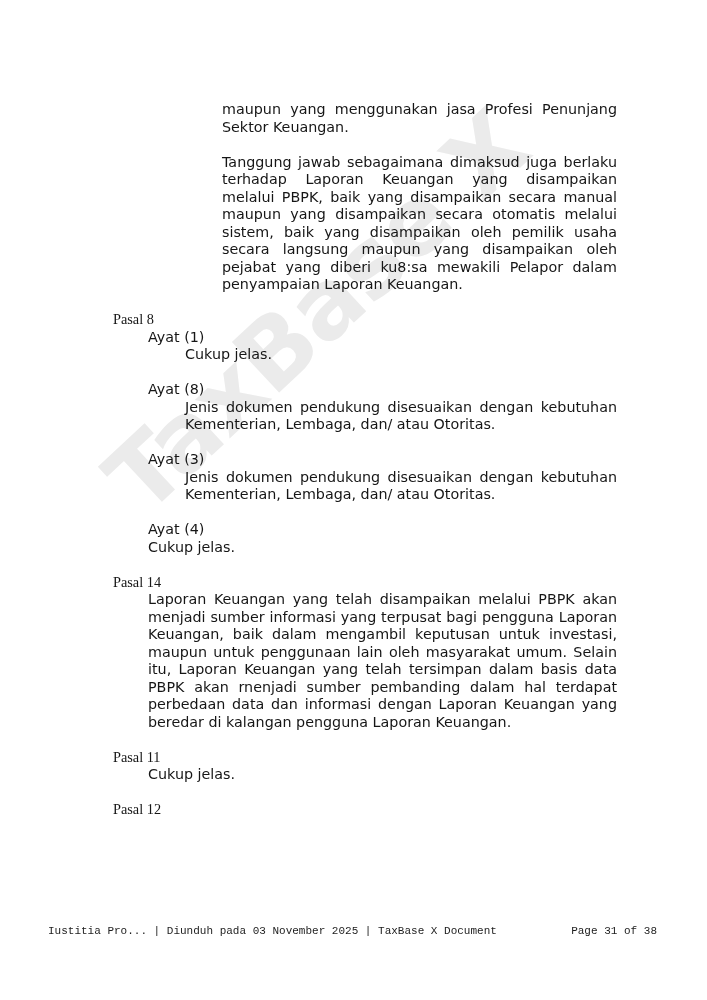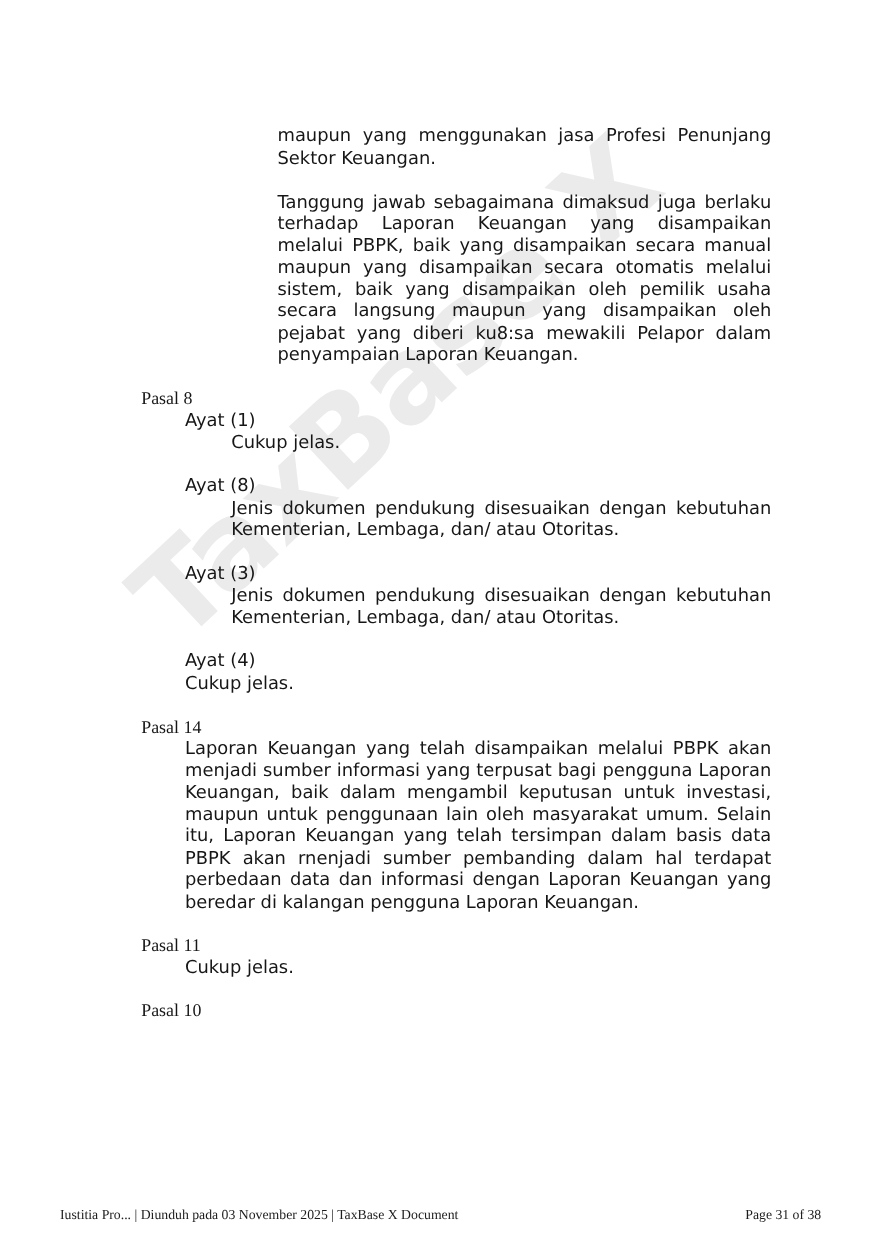--- a/index.html
+++ b/index.html
@@ -40,27 +40,27 @@
   .block { margin: 0; }
   .gap { margin-top: 17.5px; }
   .l0 { margin-left: 0; font-family: Liberation Serif, serif; }
   .l1 { margin-left: 35px; }
   .l2 { margin-left: 72px; }
   .l3 { margin-left: 109px; }
   .para { text-align: justify; }
   .heading, .label { text-align: left; }
   .footer {
     position: absolute;
-    top: 966px;
+    top: 925px;
     left: 48px;
     right: 50px;
     display: flex;
     justify-content: space-between;
     align-items: flex-start;
-    font-family: Liberation Serif, serif;
+    font-family: Liberation Mono, monospace;
     font-size: 11px;
     color: #1c1c1c;
     z-index: 1;
   }
 </style>
 </head>
 <body style="background: rgb(255, 255, 255);">
 
 <div class="watermark" style="color: rgb(235, 235, 235);">TaxBase X</div>
 
@@ -73,19 +73,19 @@
   <div class="block label l1 gap">Ayat (8)</div>
   <div class="block para l2">Jenis dokumen pendukung disesuaikan dengan kebutuhan Kementerian, Lembaga, dan/ atau Otoritas.</div>
   <div class="block label l1 gap">Ayat (3)</div>
   <div class="block para l2">Jenis dokumen pendukung disesuaikan dengan kebutuhan Kementerian, Lembaga, dan/ atau Otoritas.</div>
   <div class="block label l1 gap">Ayat (4)</div>
   <div class="block para l1">Cukup jelas.</div>
   <div class="block heading l0 gap">Pasal 14</div>
   <div class="block para l1">Laporan Keuangan yang telah disampaikan melalui PBPK akan menjadi sumber informasi yang terpusat bagi pengguna Laporan Keuangan, baik dalam mengambil keputusan untuk investasi, maupun untuk penggunaan lain oleh masyarakat umum. Selain itu, Laporan Keuangan yang telah tersimpan dalam basis data PBPK akan rnenjadi sumber pembanding dalam hal terdapat perbedaan data dan informasi dengan Laporan Keuangan yang beredar di kalangan pengguna Laporan Keuangan.</div>
   <div class="block heading l0 gap">Pasal 11</div>
   <div class="block para l1">Cukup jelas.</div>
-  <div class="block heading l0 gap">Pasal 10</div>
+  <div class="block heading l0 gap">Pasal 12</div>
 </main>
 
 <footer class="footer">
   <span>Iustitia Pro... | Diunduh pada 03 November 2025 | TaxBase X Document</span>
   <span>Page 31 of 38</span>
 </footer>
 
 </body></html>

